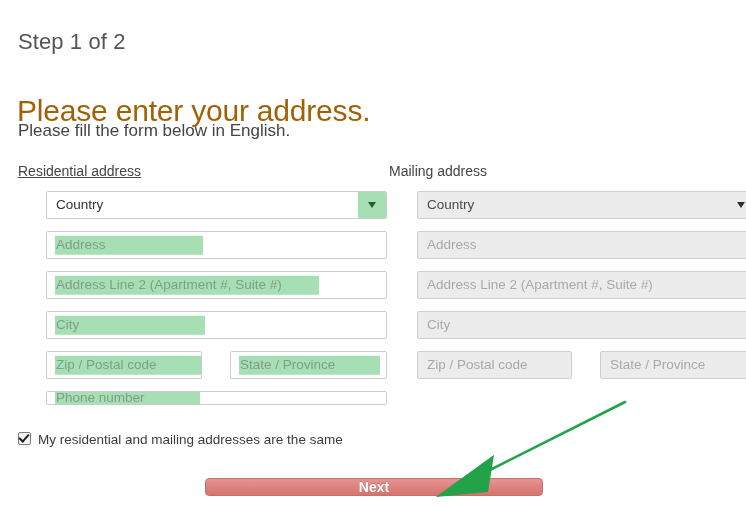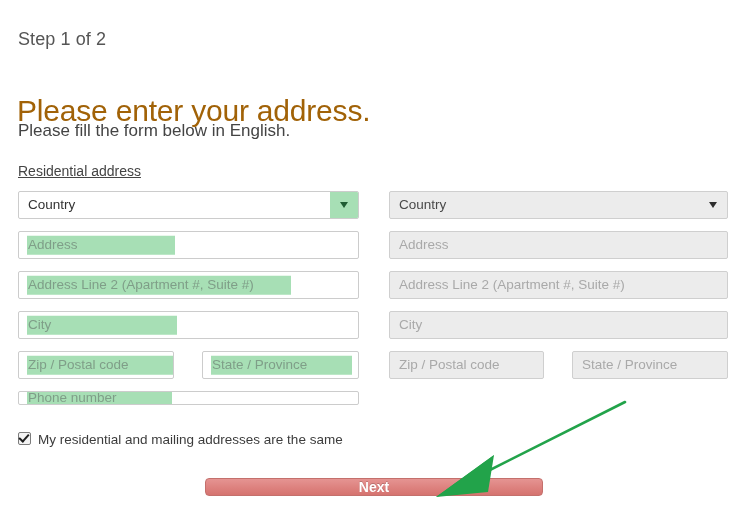--- a/index.html
+++ b/index.html
@@ -22,21 +22,21 @@
     left: 0; top: 0;
     width: 746px;
     height: 525px;
   }
 
   
   .step-label {
     position: absolute;
     left: 18px;
     top: 29px;
-    font-size: 18px;
+    font-size: 22px;
     font-weight: 400;
     color: #555555;
     letter-spacing: 0.1px;
   }
   .page-title {
     position: absolute;
     left: 17px;
     top: 74px;
     font-size: 30px;
     font-weight: 400;
@@ -64,20 +64,21 @@
   
   .field {
     position: absolute;
     box-sizing: border-box;
     border: 1px solid #cccccc;
     border-radius: 2px;
     background: #ffffff;
     font-size: 13.5px;
     line-height: 1;
     overflow: hidden;
+    margin-left: 28px;
   }
   .field .ph {
     position: absolute;
     left: 8px;
     top: 50%;
     transform: translateY(-50%);
     color: #a7a7a7;
     white-space: nowrap;
     font-size: 13.5px;
     padding: 2px 9px 3px 1px;
@@ -214,20 +215,21 @@
 </head>
 <body>
 
 <div class="page">
 
   <div class="step-label">Step 1 of 2</div>
   <h1 class="page-title">Please enter your address.</h1>
   <div class="page-subtitle">Please fill the form below in English.</div>
 
   <div class="col-heading left">Residential address</div>
+  <div class="col-heading right">Mailing address</div>
 
   <div class="field select" id="f-country-l">
     <span class="value">Country</span>
     <span class="caret-box sel">
       <span class="caret"></span>
     </span>
   </div>
 
   <div class="field sel" id="f-addr-l">
     <span class="ph">Address</span>

